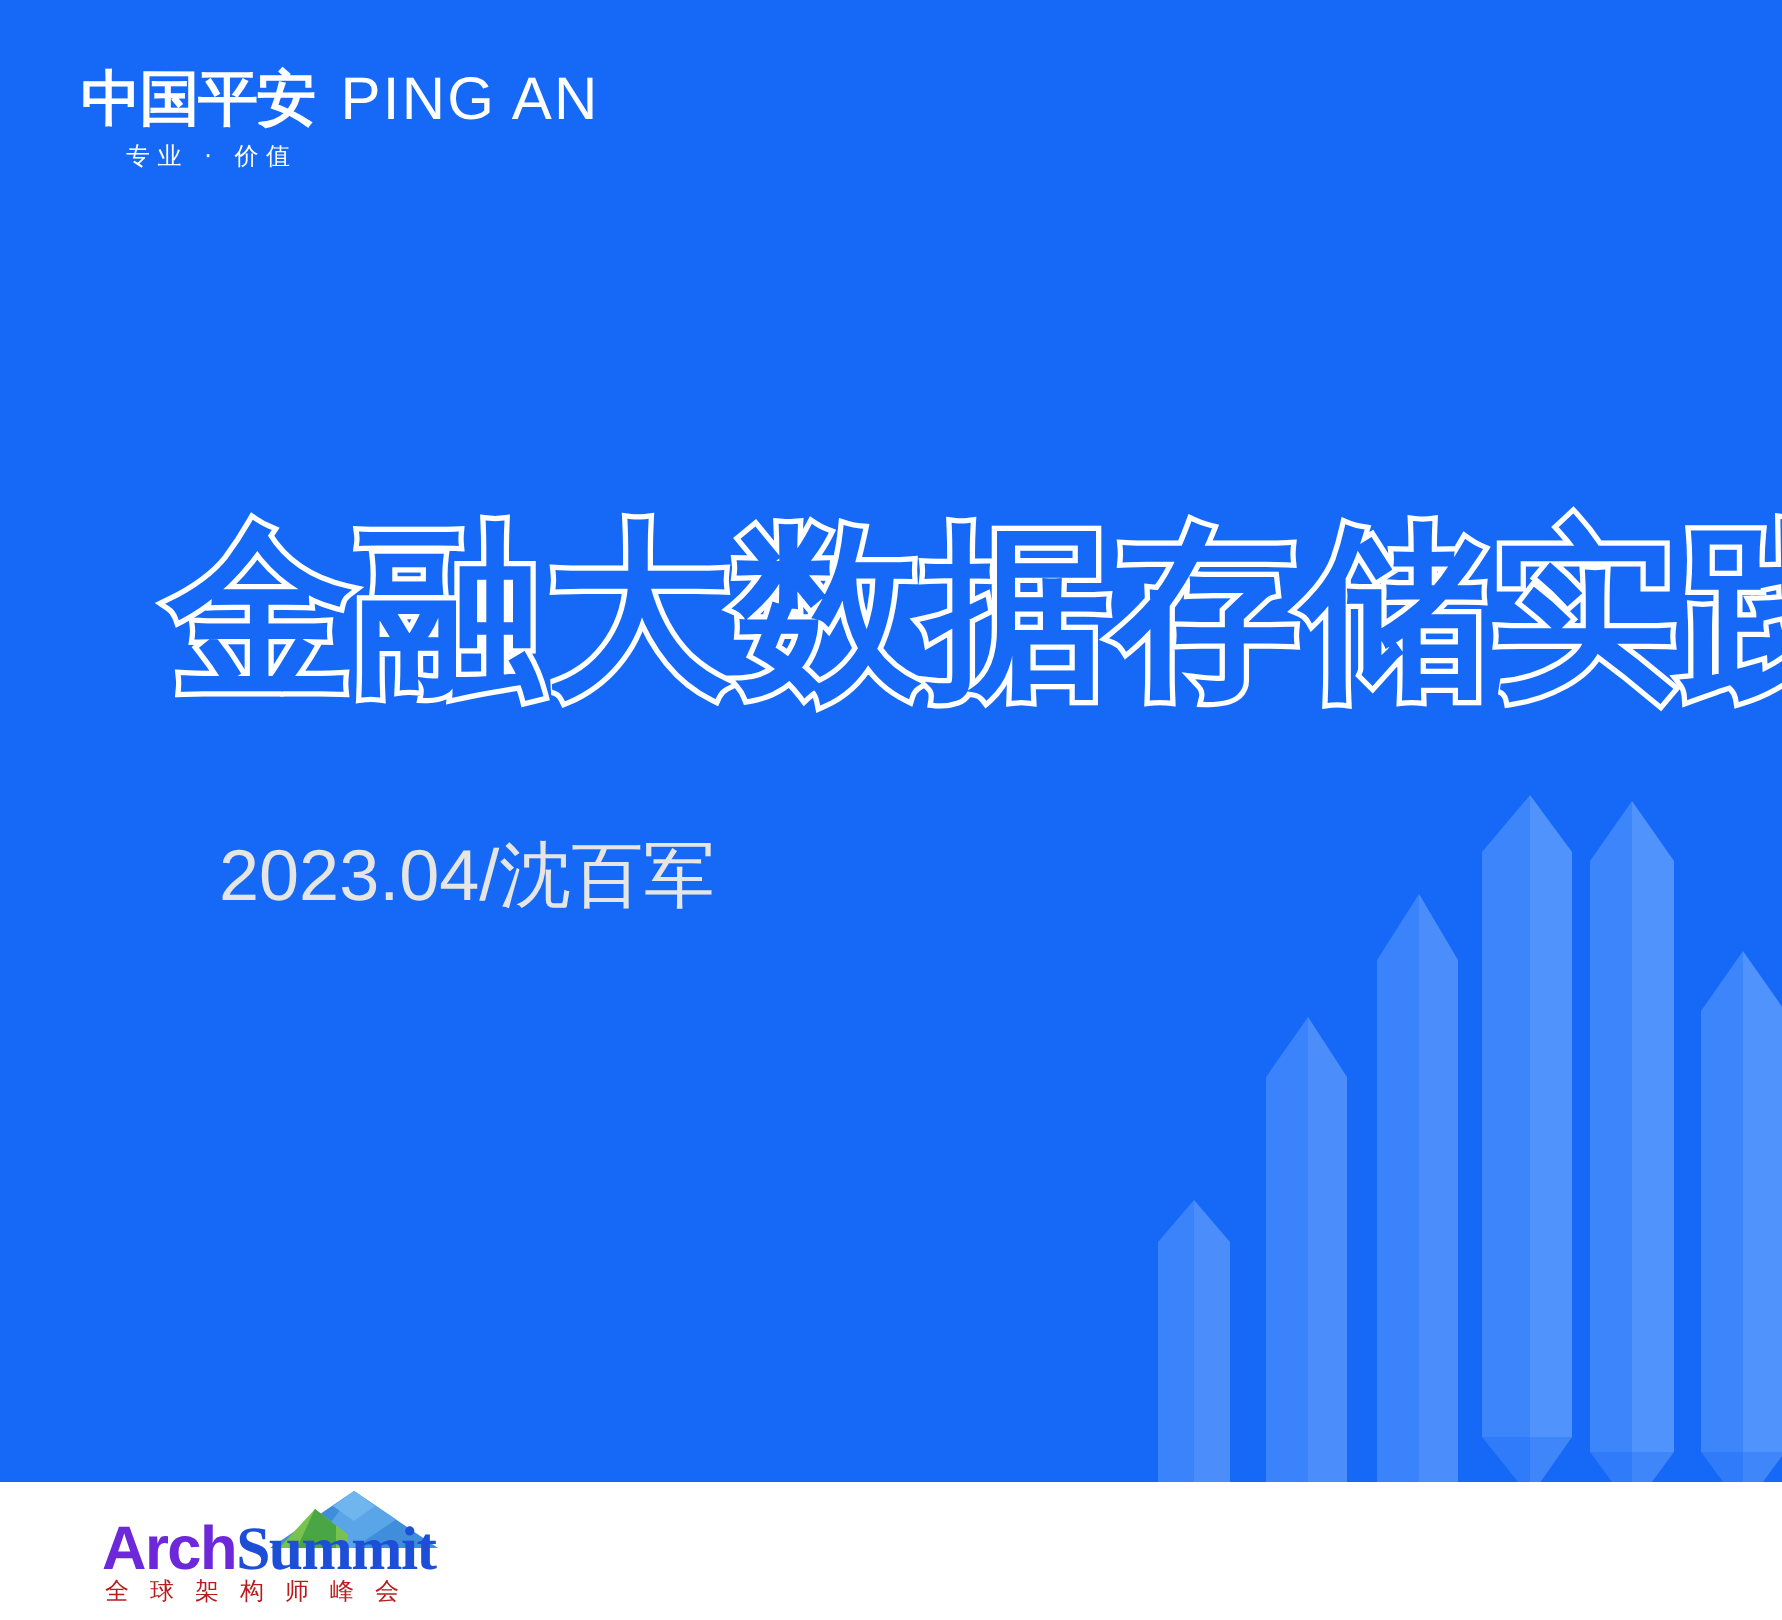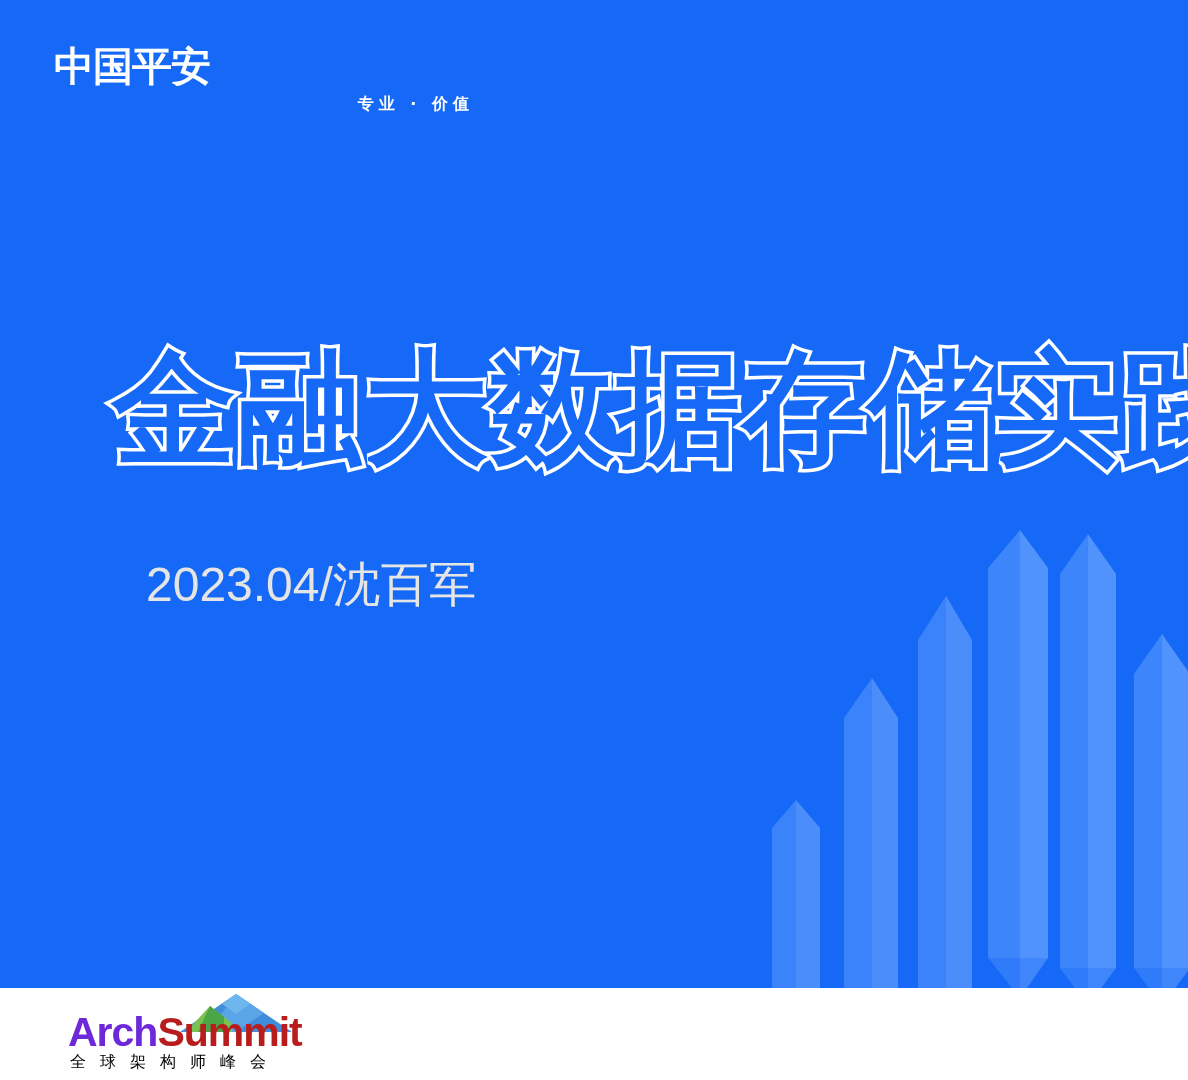--- a/index.html
+++ b/index.html
@@ -39,21 +39,20 @@
     height: 460px;
     pointer-events: none;
   }
 
   
   .pa-logo {
     position: absolute;
     left: 54px;
     top: 40px;
     width: 420px;
-    text-align: right;
   }
   .pa-row {
     display: flex;
     align-items: flex-end;
     height: 46px;
   }
   .pa-cn {
     font-size: 40px;
     line-height: 40px;
     font-weight: 700;
@@ -71,21 +70,20 @@
     font-family: "Liberation Sans", sans-serif;
   }
   .pa-tagline {
     margin-top: 9px;
     margin-left: 30px;
     font-size: 16px;
     line-height: 18px;
     color: #ffffff;
     letter-spacing: 5px;
     font-family: "DejaVu Sans", "Liberation Sans", sans-serif;
-    font-weight: bold;
   }
 
   
   .title {
     position: absolute;
     left: 112px;
     top: 341px;
     width: 1140px;
     white-space: nowrap;
     font-size: 124px;
@@ -137,35 +135,35 @@
     left: 0;
     top: 16px;
     font-size: 41px;
     line-height: 44px;
     font-weight: 700;
     font-family: "Liberation Sans", sans-serif;
     white-space: nowrap;
     letter-spacing: -1px;
   }
   .as-arch { color: #6d28d9; }
-  .as-summit { color: #b91c1c; }
+  .as-summit { color: #1d4ed8; font-family: Liberation Serif, serif; }
   .as-peak {
     position: absolute;
     left: 112px;
     top: 0px;
     width: 112px;
     height: 38px;
   }
   .as-cn {
     position: absolute;
     left: 2px;
     top: 58px;
     font-size: 16px;
     line-height: 20px;
-    color: #000000;
+    color: #b91c1c;
     letter-spacing: 14px;
     font-family: Liberation Serif, serif;
     white-space: nowrap;
   }
 </style>
 </head>
 <body>
 
 <div id="slide">
 
@@ -194,20 +192,21 @@
 
       <polygon points="386,440 386,146 414,106 414,440" fill="#3d85fa"></polygon>
       <polygon points="414,440 414,106 442,146 442,440" fill="#5093fc"></polygon>
       <polygon points="386,440 414,478 414,440" fill="#2f7bf9"></polygon>
       <polygon points="442,440 414,478 414,440" fill="#3f86fa"></polygon>
     </svg>
 
     <div class="pa-logo">
       <div class="pa-row">
         <span class="pa-cn">中国平安</span>
+        <span class="pa-en">PING AN</span>
       </div>
       <div class="pa-tagline">专业 · 价值</div>
     </div>
 
     <div class="title">
       <span class="title-inner">金融大数据存储实践</span>
     </div>
 
     <div class="subtitle">2023.04/沈百军</div>
 

